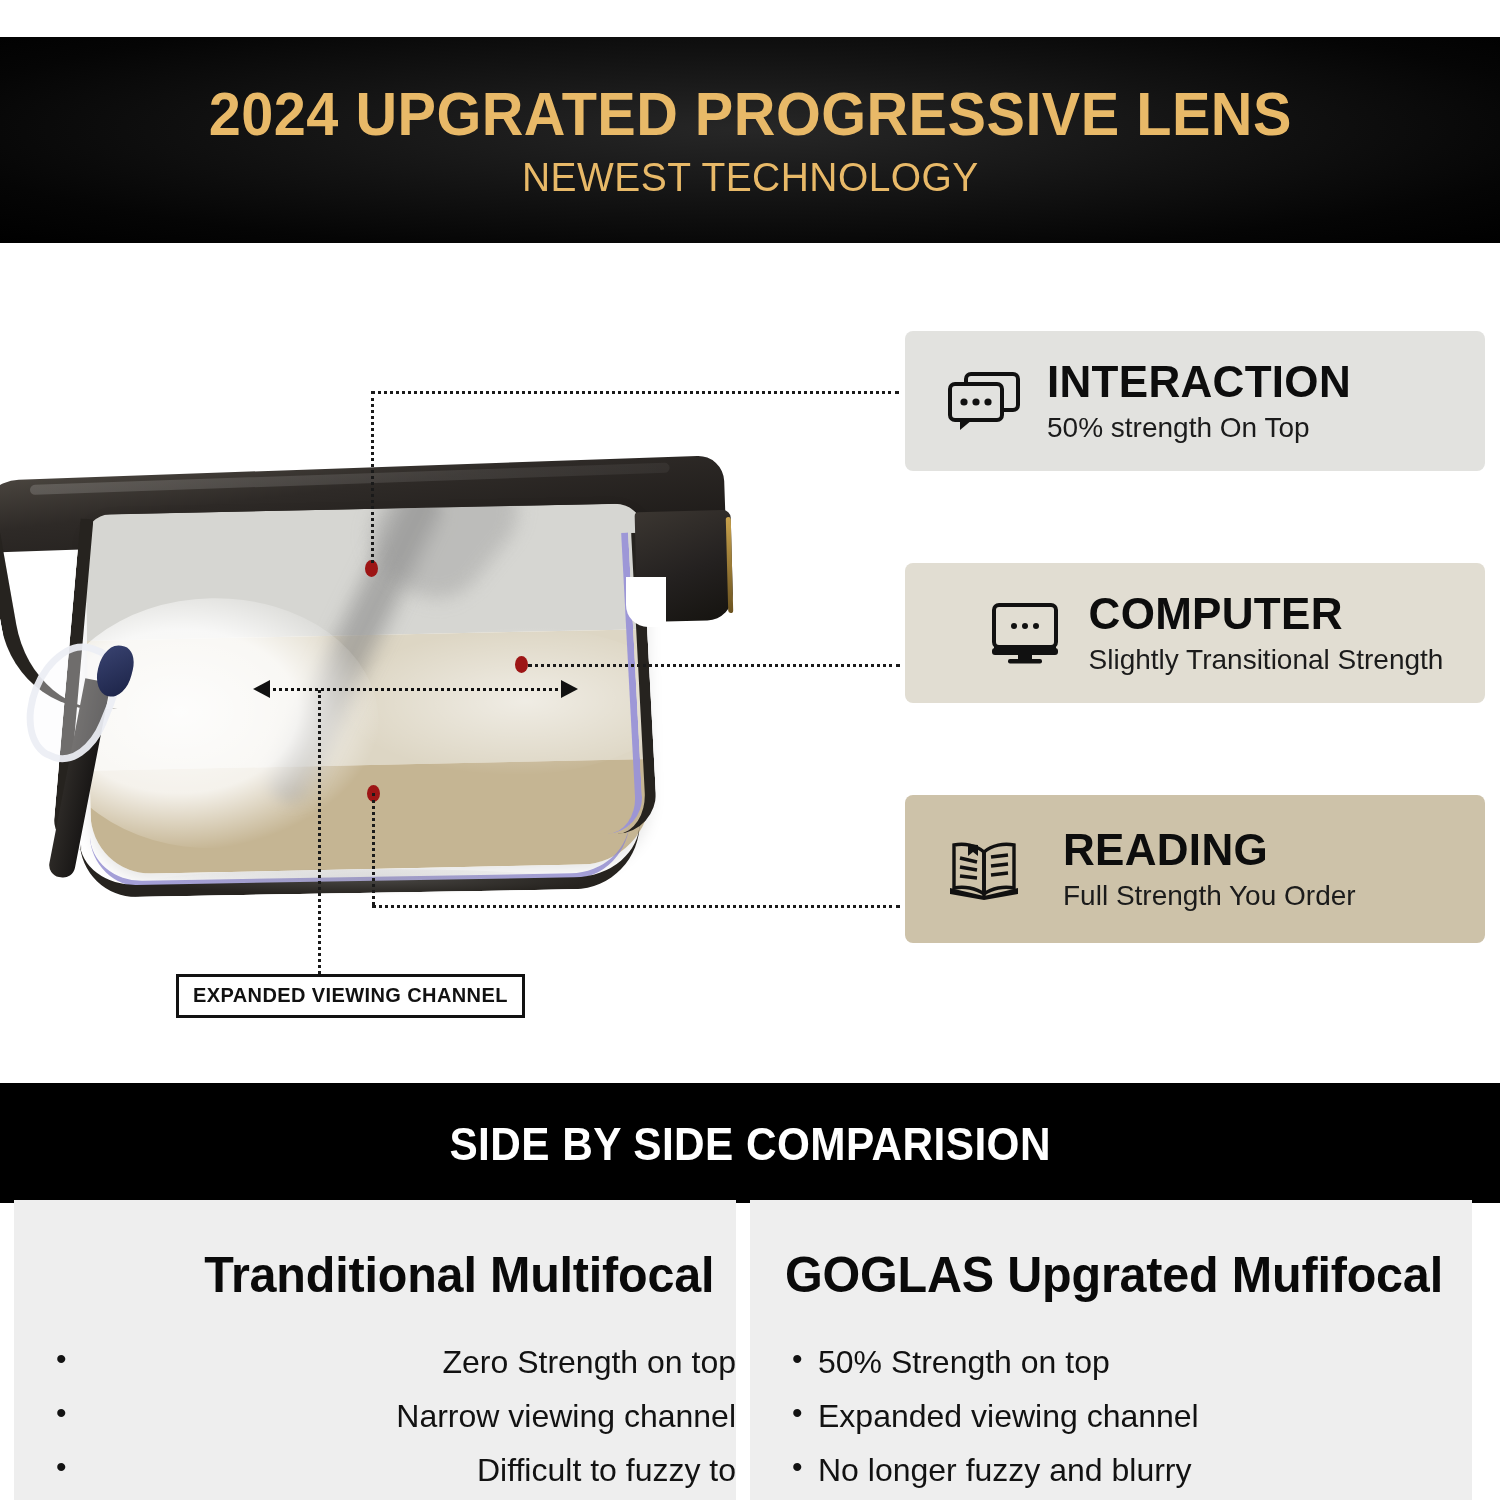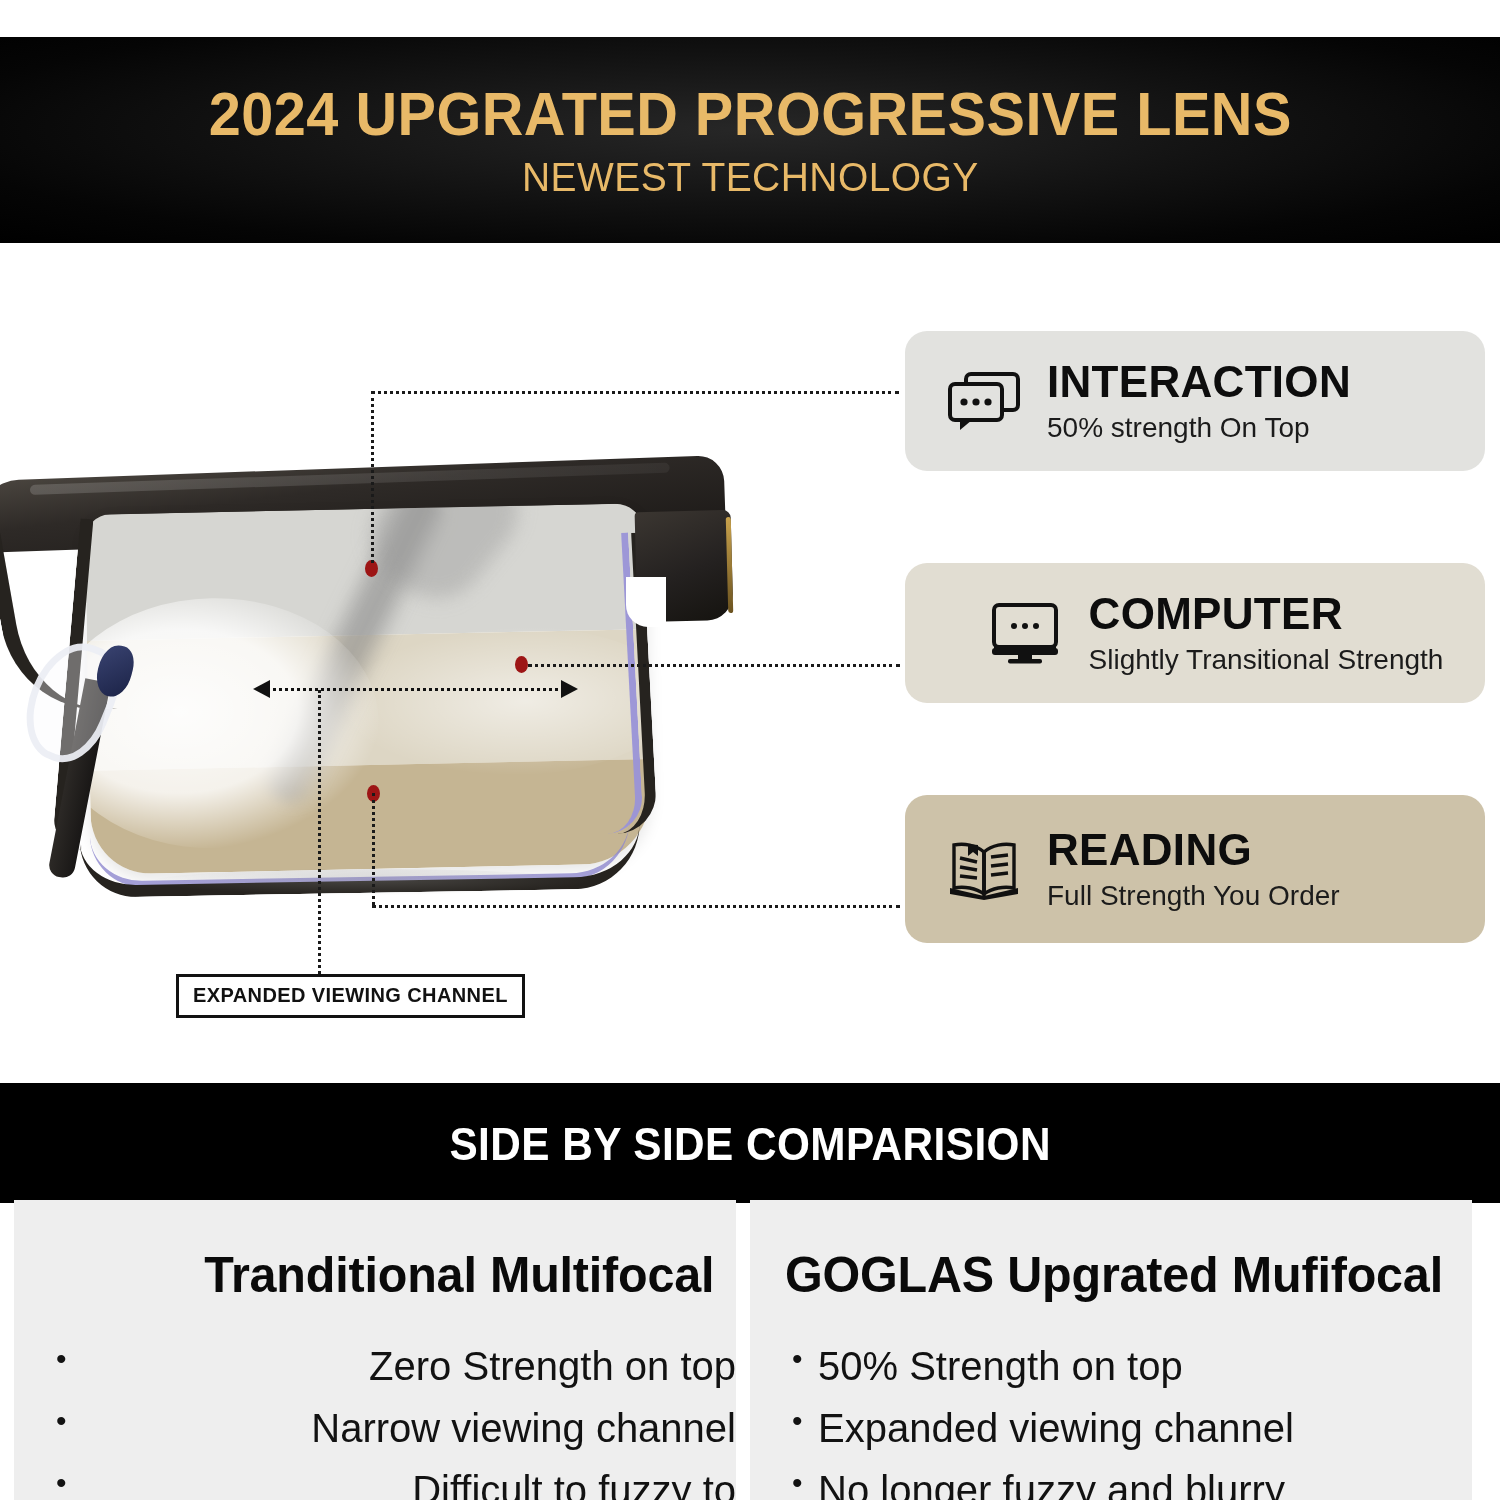--- a/index.html
+++ b/index.html
@@ -206,21 +206,21 @@
     position: absolute;
     border: 3px solid #111; background: #fff;
     padding: 7px 14px 8px 14px;
     font-size: 20px; font-weight: bold; letter-spacing: 0.4px;
     color: #111; white-space: nowrap;
   }
 
   
   .card {
     position: absolute;
-    border-radius: 22px;
+    border-radius: 8px;
     display: flex; align-items: center;
     padding-left: 36px;
   }
   .card-icon { width: 86px; flex: 0 0 86px; display: flex; align-items: center; justify-content: center; }
   .card-text { margin-left: 20px; }
   .card-title { font-size: 44px; font-weight: bold; color: #0d0d0d; letter-spacing: 0.3px; line-height: 1.05; }
   .card-sub   { font-size: 28px; color: #1b1b1b; margin-top: 8px; line-height: 1.1; }
 
   
   .sbs-banner {
@@ -239,21 +239,21 @@
   }
   .cmp-left  { left: 14px; text-align: right; }
   .cmp-right { left: 750px; }
   .cmp-h {
     font-size: 50px; font-weight: bold; color: #0a0a0a;
     padding: 46px 0 0 36px; letter-spacing: -0.2px; white-space: nowrap;
     transform: scaleX(0.97); transform-origin: left center;
   }
   .cmp-list { list-style: none; padding: 42px 0 0 42px; }
   .cmp-list li {
-    font-size: 40px; color: #121212; line-height: 1; margin-bottom: 22px;
+    font-size: 32px; color: #121212; line-height: 1; margin-bottom: 22px;
     position: relative; padding-left: 26px; white-space: nowrap;
   }
   .cmp-list li::before {
     content: "\2022"; position: absolute; left: 0; top: -2px; font-size: 30px;
   }
 </style>
 </head>
 <body>
 
 <div id="page">
@@ -347,21 +347,21 @@
           <circle cx="36" cy="26" r="3" fill="#111" stroke="none"></circle>
           <circle cx="47" cy="26" r="3" fill="#111" stroke="none"></circle>
         </svg>
       </div>
       <div class="card-text">
         <div class="card-title">COMPUTER</div>
         <div class="card-sub">Slightly Transitional Strength</div>
       </div>
     </div>
 
-    <div class="card" style="left:905px; top:552px; width:580px; height:148px; background:#cdc2a9;">
+    <div class="card" style="left:905px; top:552px; width:580px; height:148px; background:#cdc2a9;gap:16px;">
       <div class="card-icon">
         <svg width="76" height="66" viewBox="0 0 76 66" fill="none" stroke="#111" stroke-width="3.4">
           <path d="M38 16 C30 9, 18 7, 8 9 L8 52 C18 50, 30 52, 38 58 Z"></path>
           <path d="M38 16 C46 9, 58 7, 68 9 L68 52 C58 50, 46 52, 38 58 Z"></path>
           <line x1="38" y1="16" x2="38" y2="58"></line>
           <path d="M22 8 L22 20 L27 16 L32 20 L32 9" fill="#111" stroke="none"></path>
           <line x1="14" y1="22" x2="31" y2="26"></line>
           <line x1="14" y1="31" x2="31" y2="34"></line>
           <line x1="14" y1="40" x2="31" y2="42"></line>
           <line x1="45" y1="21" x2="62" y2="19"></line>

